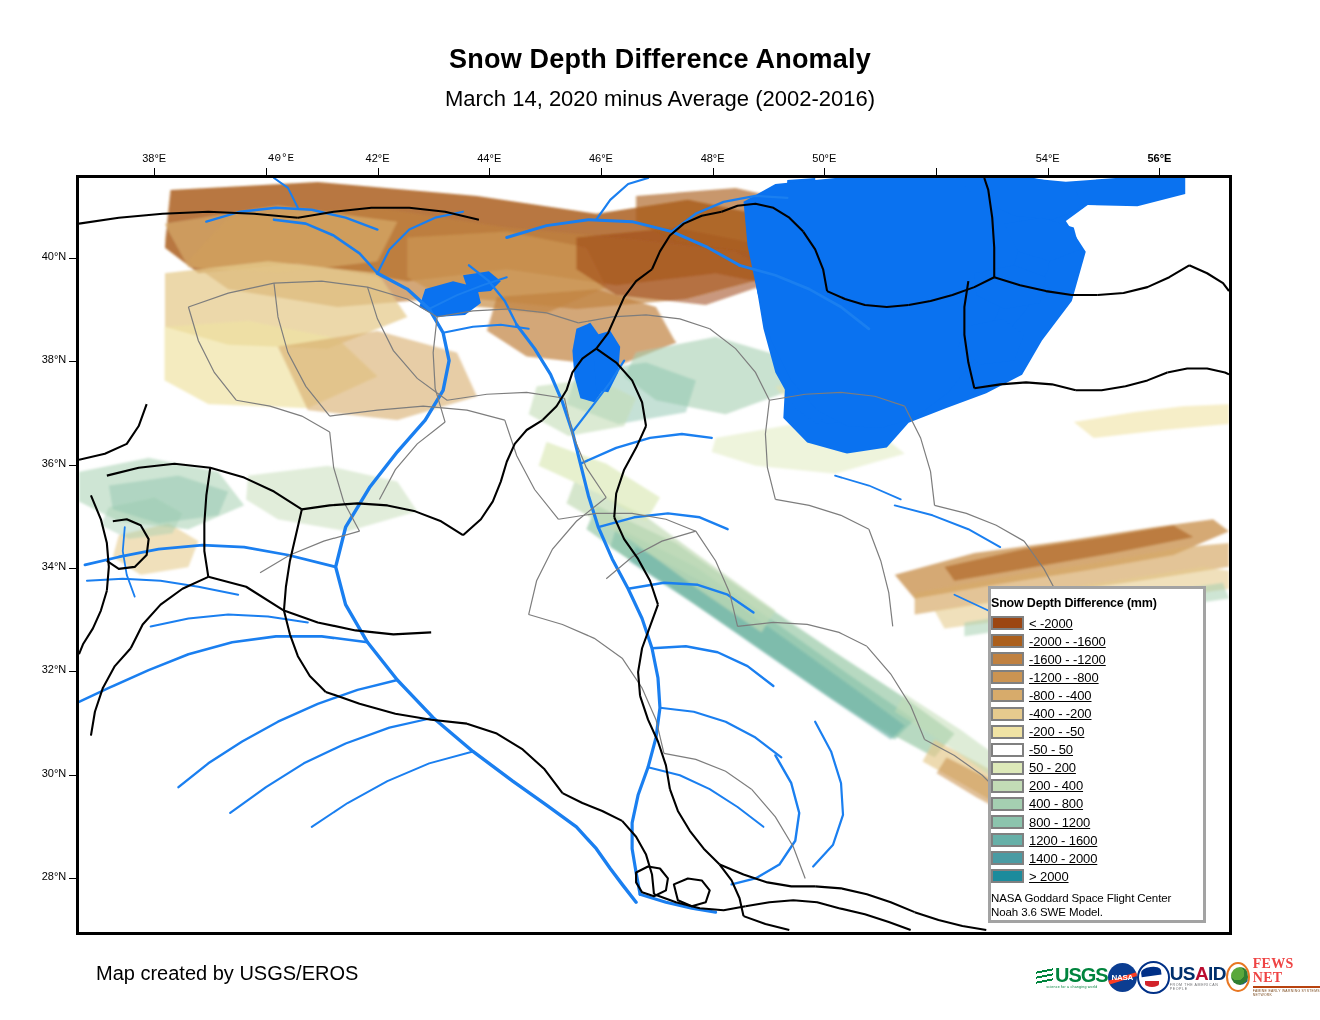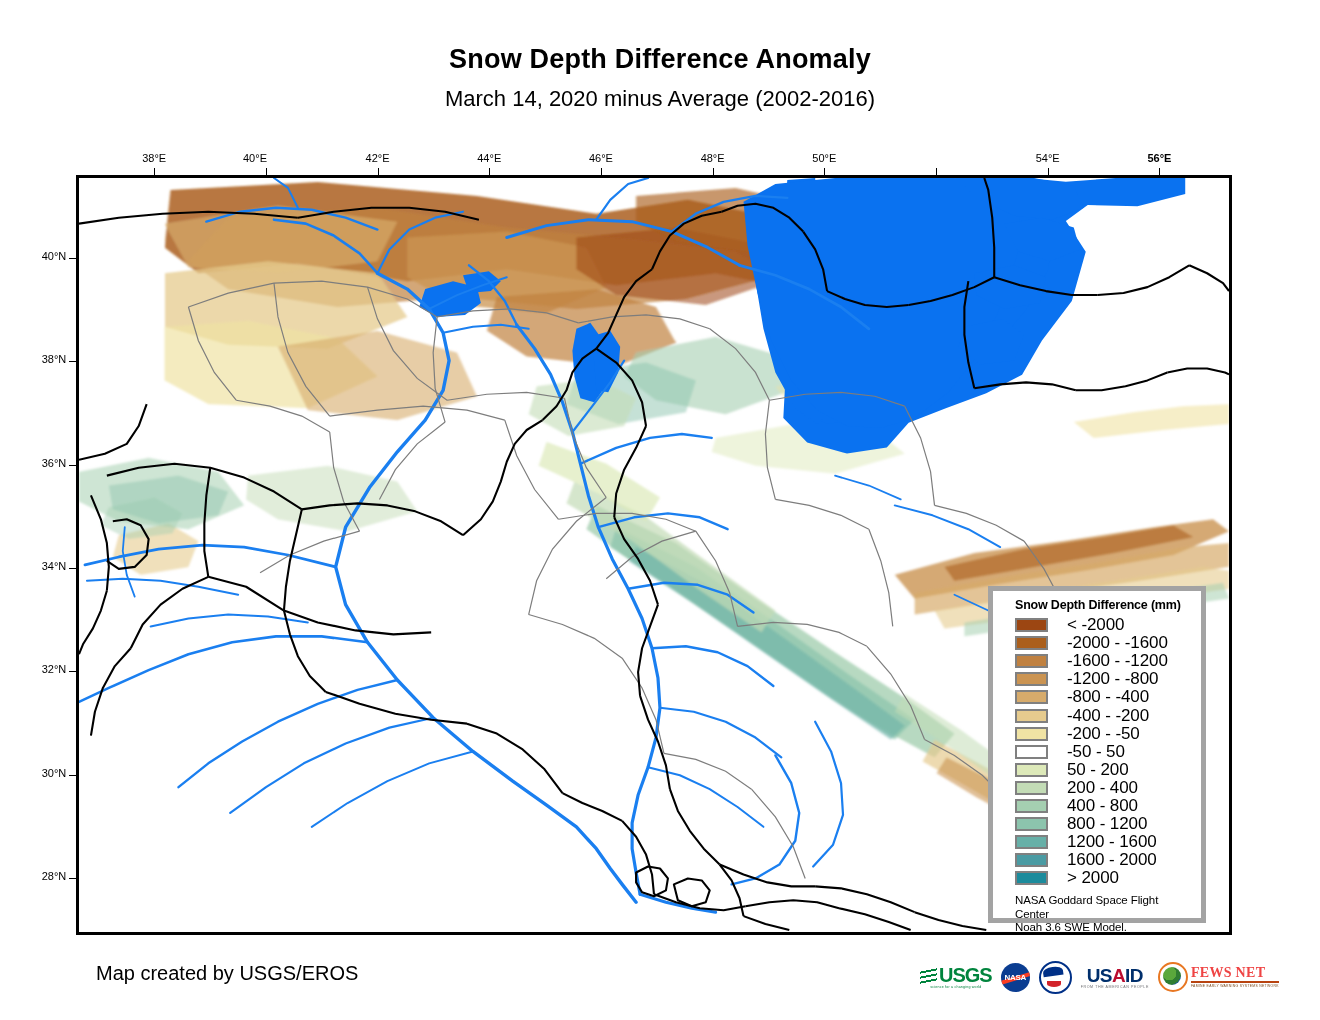--- a/index.html
+++ b/index.html
@@ -17,30 +17,30 @@
   #map-canvas{position:absolute;left:0;top:0;width:100%;height:100%;}
 
   
   .lon-label{position:absolute;font-size:11px;text-align:center;width:60px;margin-left:-30px;top:152px;}
   .lon-tick{position:absolute;width:1px;height:7px;background:#000;top:168px;}
   .lat-label{position:absolute;font-size:11px;text-align:center;width:60px;margin-top:-8px;left:24px;}
   .lat-tick{position:absolute;width:7px;height:1px;background:#000;left:69px;}
 
   
   #legend{position:absolute;left:988px;top:586px;width:218px;height:337px;
-          background:#ffffff;border:5px solid #a3a3a3;box-sizing:border-box;padding:7px 8px 6px 22px;}
+          background:#ffffff;border:3px solid #a3a3a3;box-sizing:border-box;padding:7px 8px 6px 0;}
   #legend-title{font-size:12.5px;font-weight:bold;margin:0 0 4px 0;letter-spacing:-.2px;}
   .legend-row{display:flex;align-items:center;height:18.1px;}
   .legend-swatch{width:33px;height:14px;border:2px solid #808080;box-sizing:border-box;flex:0 0 auto;}
-  .legend-label{font-size:17px;margin-left:19px;white-space:nowrap;letter-spacing:-.1px;}
+  .legend-label{font-size:13px;margin-left:5px;white-space:nowrap;letter-spacing:-.1px;text-decoration:underline;}
   #legend-source{margin-top:7px;font-size:11.5px;line-height:13.5px;letter-spacing:-.1px;}
 
   
   #credit{position:absolute;left:96px;top:962px;font-size:20px;}
-  #logos{position:absolute;left:920px;top:958px;height:38px;display:flex;align-items:center;gap:9px;}
+  #logos{position:absolute;left:1036px;top:958px;height:38px;display:flex;align-items:center;gap:0;}
   .logo{height:32px;display:flex;align-items:center;}
 
   .usgs-wrap{display:flex;flex-direction:column;justify-content:center;}
   .usgs-main{display:flex;align-items:center;gap:2px;}
   .usgs-wave{width:17px;height:17px;background:
      linear-gradient(#ffffff 0 3px, #00843d 3px 5px, #ffffff 5px 8px, #00843d 8px 10px, #ffffff 10px 13px, #00843d 13px 15px, #ffffff 15px 17px);
      transform:skewY(-12deg);}
   .usgs-text{font-family:"Liberation Sans",sans-serif;font-weight:bold;font-size:20px;color:#00843d;line-height:20px;letter-spacing:-1px;}
   .usgs-tag{font-size:3.6px;color:#00843d;letter-spacing:.2px;text-align:center;}
 
@@ -74,21 +74,21 @@
 </style>
 </head>
 <body>
 
 <div id="title">Snow Depth Difference Anomaly</div>
 <div id="subtitle">March 14, 2020 minus Average (2002-2016)</div>
 
 <div id="graticule">
     <div class="lon-label" style="left: 154.184px;">38°E</div>
     <div class="lon-tick" style="left: 154.184px;"></div>
-    <div class="lon-label" style="left: 255px;">40°E</div>
+    <div class="lon-label" style="left: 281px; font-family: Liberation Mono, monospace;">40°E</div>
     <div class="lon-tick" style="left: 265.874px;"></div>
     <div class="lon-label" style="left: 377.565px;">42°E</div>
     <div class="lon-tick" style="left: 377.565px;"></div>
     <div class="lon-label" style="left: 489.256px;">44°E</div>
     <div class="lon-tick" style="left: 489.256px;"></div>
     <div class="lon-label" style="left: 600.947px;">46°E</div>
     <div class="lon-tick" style="left: 600.947px;"></div>
     <div class="lon-label" style="left: 712.638px;">48°E</div>
     <div class="lon-tick" style="left: 712.638px;"></div>
     <div class="lon-label" style="left: 824.329px;">50°E</div>
@@ -410,21 +410,21 @@
       <div class="legend-row">
         <div class="legend-swatch" style="background: rgb(140, 196, 173); border-color: rgb(128, 128, 128);"></div>
         <div class="legend-label">800 - 1200</div>
       </div>
       <div class="legend-row">
         <div class="legend-swatch" style="background: rgb(103, 176, 168); border-color: rgb(128, 128, 128);"></div>
         <div class="legend-label">1200 - 1600</div>
       </div>
       <div class="legend-row">
         <div class="legend-swatch" style="background: rgb(74, 155, 163); border-color: rgb(128, 128, 128);"></div>
-        <div class="legend-label">1600 - 2000</div>
+        <div class="legend-label">1400 - 2000</div>
       </div>
       <div class="legend-row">
         <div class="legend-swatch" style="background: rgb(28, 139, 156); border-color: rgb(128, 128, 128);"></div>
         <div class="legend-label">&gt; 2000</div>
       </div>
     </div>
   <div id="legend-source">
     <div>NASA Goddard Space Flight Center</div>
     <div>Noah 3.6 SWE Model.</div>
   </div>

